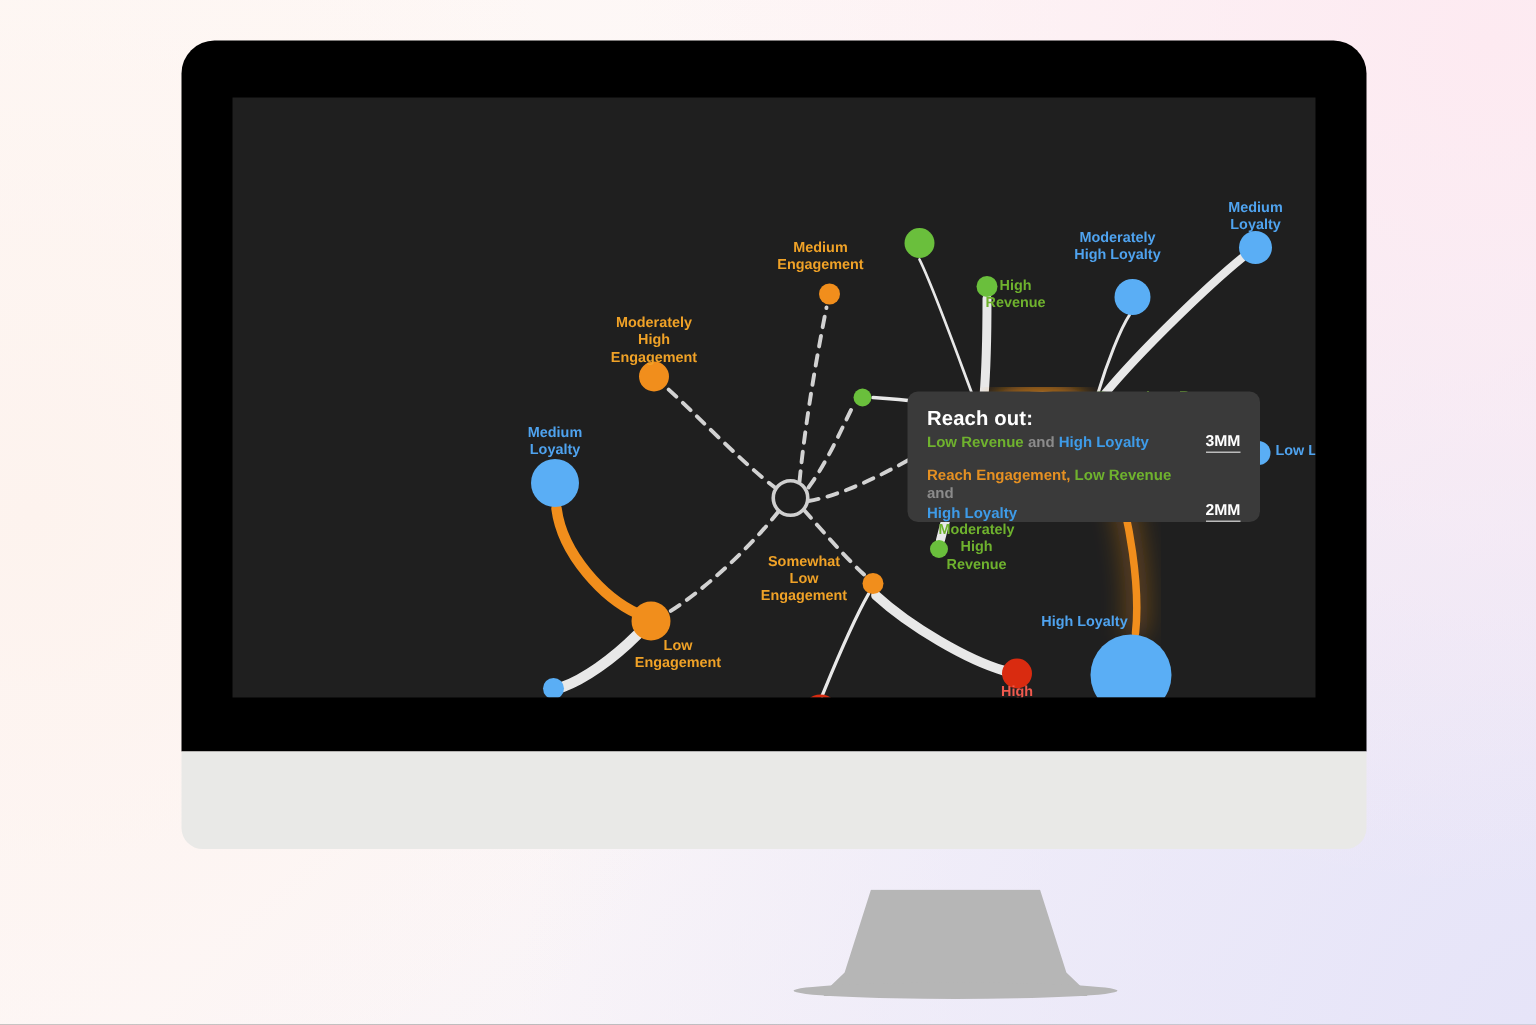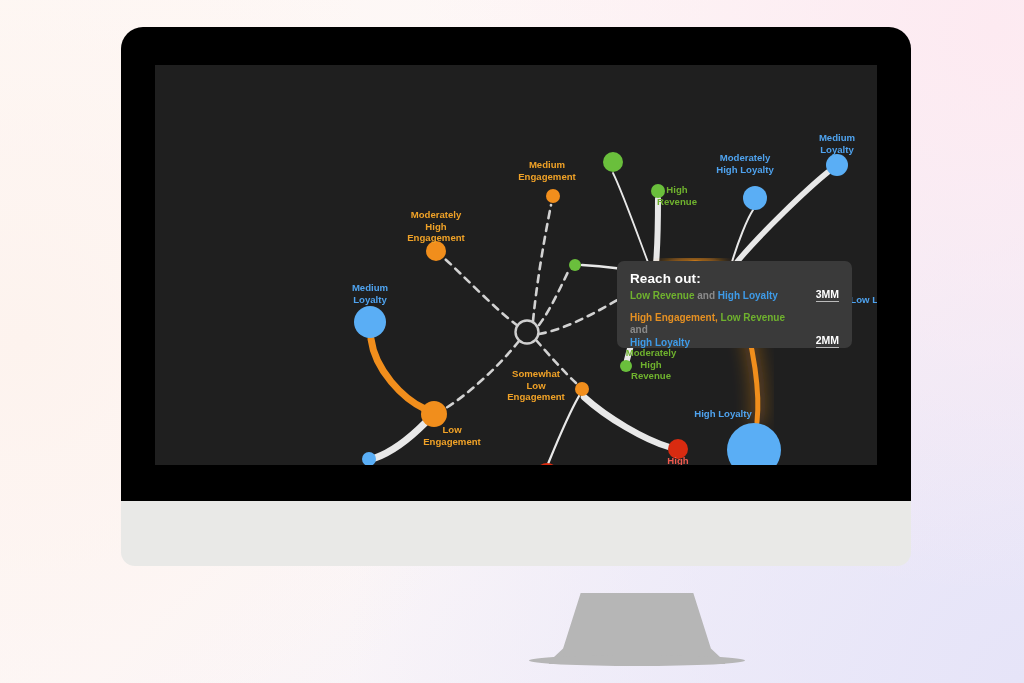--- a/index.html
+++ b/index.html
@@ -36,21 +36,21 @@
   .neck-shadow {
     position:absolute; left:408px; top:628px; width:216px; height:11px;
     background:#B6B6B6; border-radius:50%;
   }
 
   
   #graph { position:absolute; left:0; top:0; width:722px; height:400px; display:block; }
 
   
   #tooltip {
-    position:absolute; left:462px; top:196px; width:235px; height:87px;
+    position:absolute; left:450px; top:196px; width:235px; height:87px;
     background:#3A3A3A; border-radius:7px;
     padding:10px 13px 0 13px;
   }
   #tooltip .tip-title {
     color:#FFFFFF; font-size:13.5px; font-weight:bold; letter-spacing:.1px;
     margin-bottom:4px;
   }
   .tip-row { position:relative; margin-bottom:5px; }
   .tip-text { font-size:10px; font-weight:bold; line-height:12.5px; width:172px; }
   .tip-val {
@@ -205,21 +205,21 @@
         <div class="tip-text">
           <span class="c-green">Low Revenue</span>
           <span class="c-and">and</span>
           <span class="c-blue">High Loyalty</span>
         </div>
         <div class="tip-val">3MM</div>
       </div>
 
       <div class="tip-row" style="margin-top:9px;">
         <div class="tip-text">
-          <span class="c-orange">High Engagement,</span>
+          <span class="c-orange">Reach Engagement,</span>
           <span class="c-green">Low Revenue</span>
           <span class="c-and">and</span><br>
           <span class="c-blue">High Loyalty</span>
         </div>
         <div class="tip-val">2MM</div>
       </div>
     </div>
 
   </div>
 

